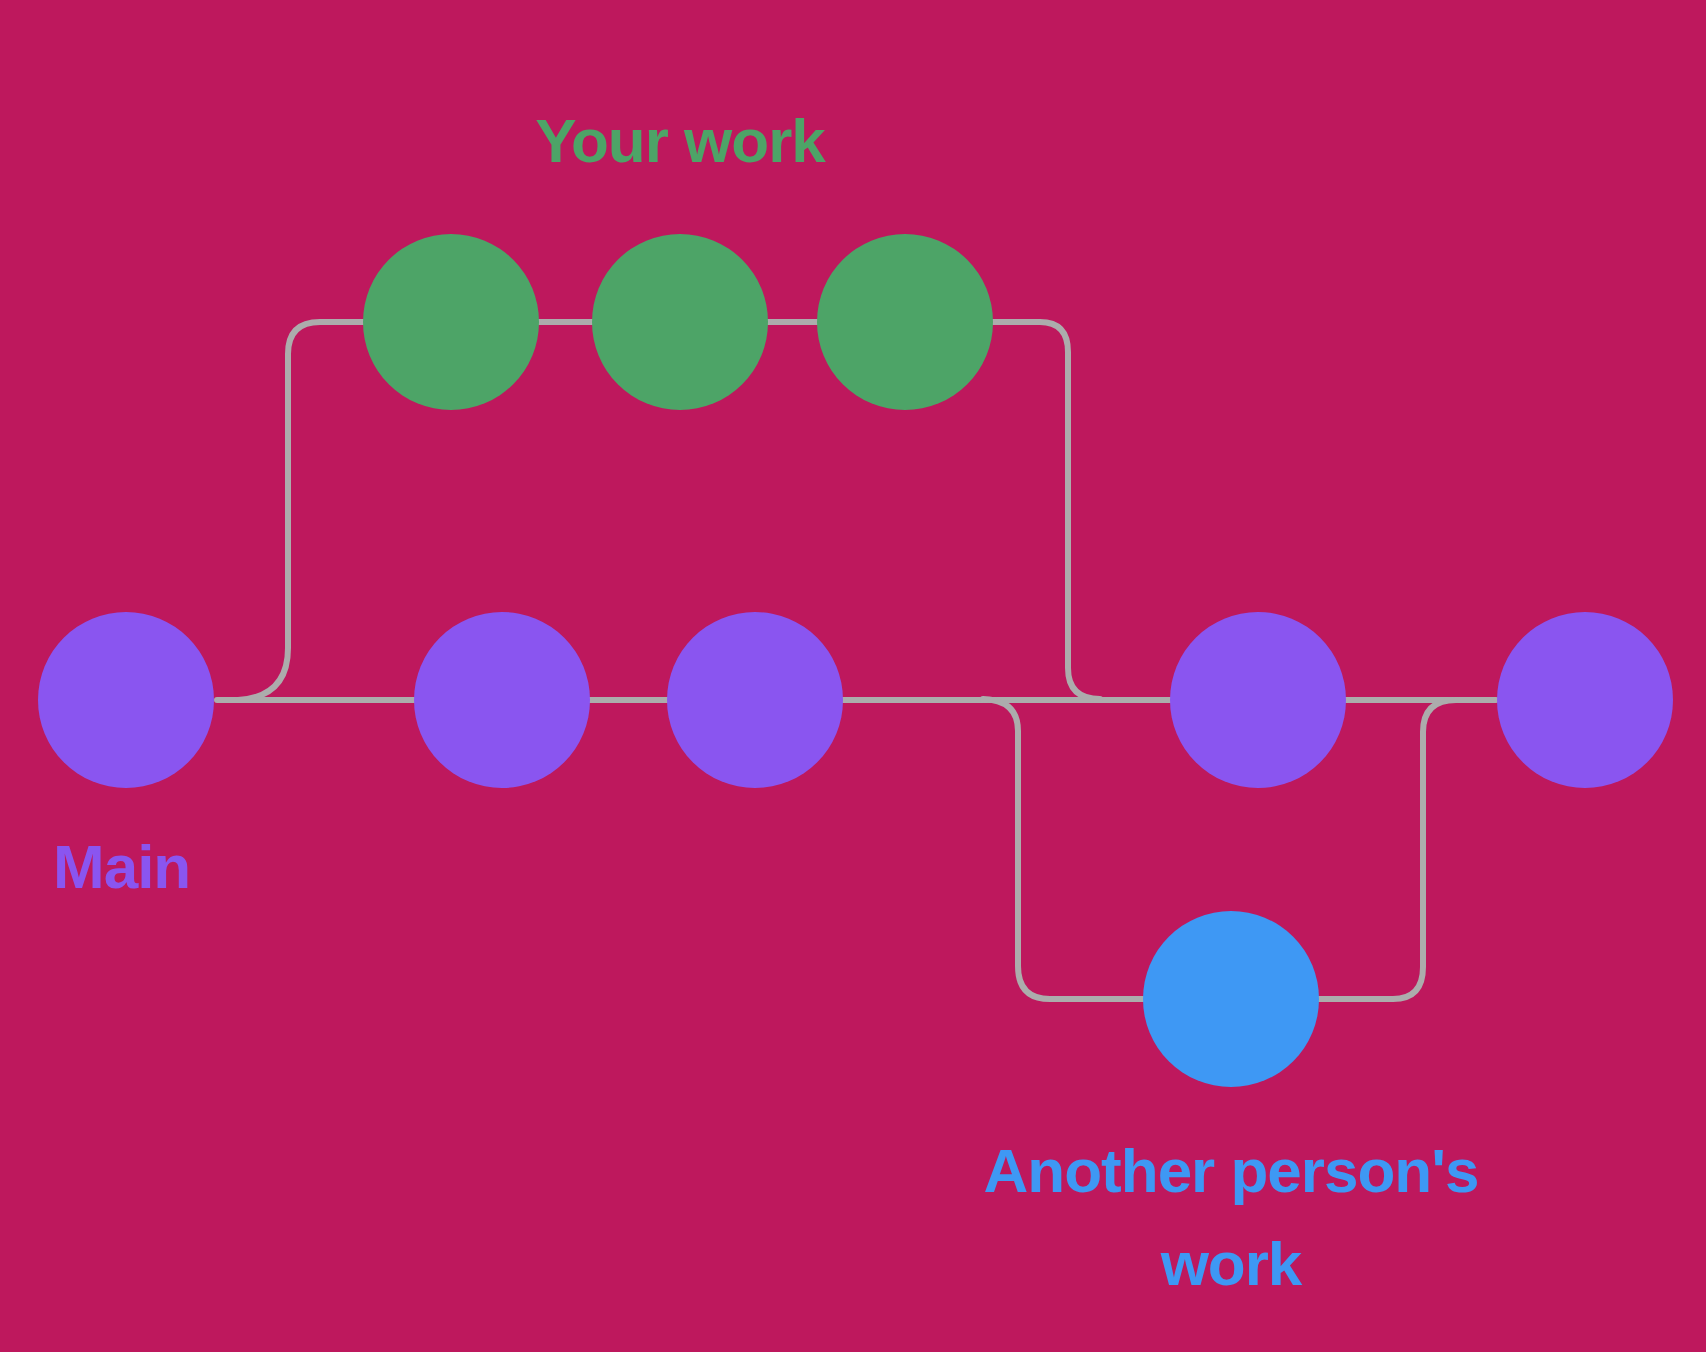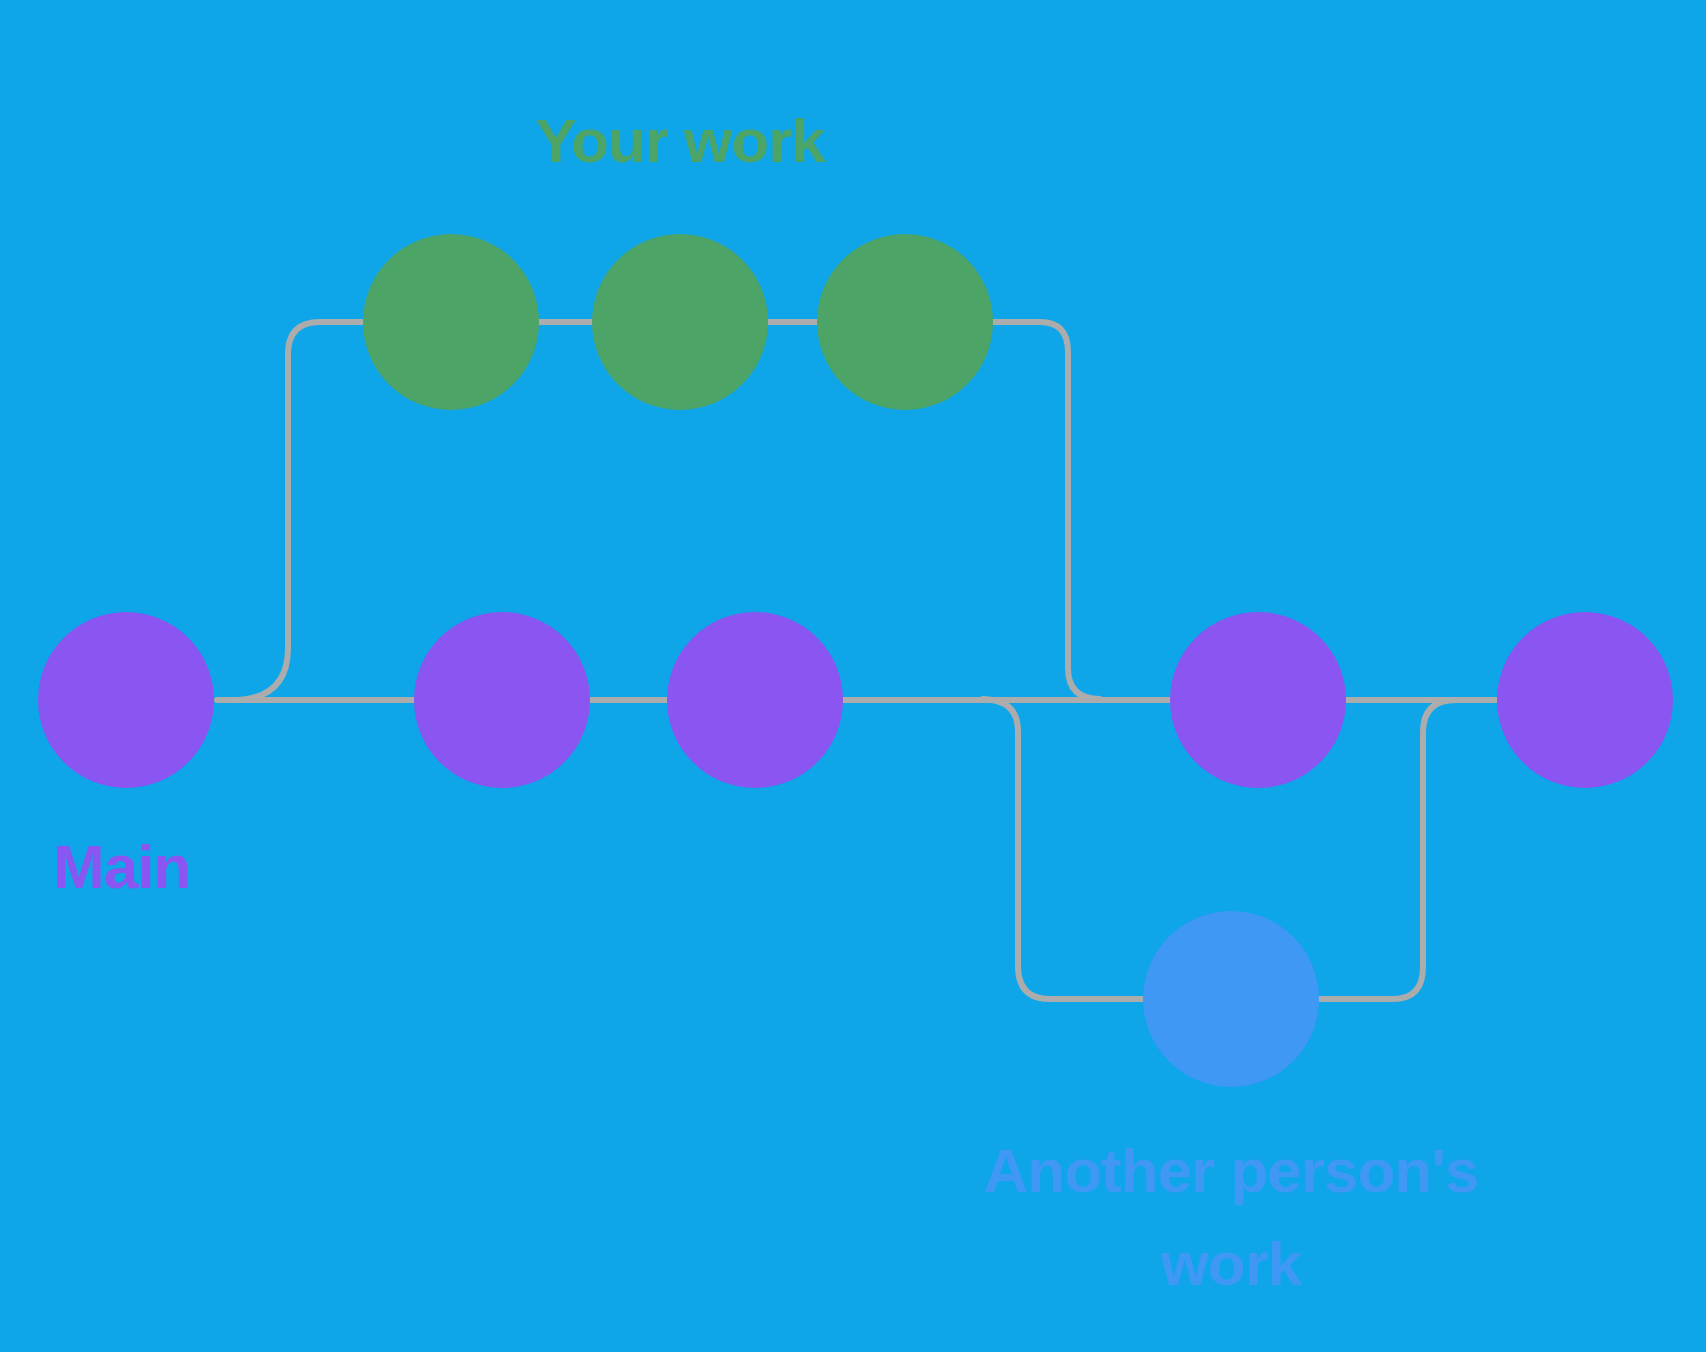--- a/index.html
+++ b/index.html
@@ -4,21 +4,21 @@
 <style>
   html, body {
     margin: 0;
     padding: 0;
     background: #ffffff;
   }
   .stage {
     width: 1706px;
     height: 1352px;
     position: relative;
-    background: #0ea5e9;
+    background: #be185d;
     overflow: hidden;
   }
   svg.diagram {
     display: block;
     width: 100%;
     height: 100%;
   }
   svg.diagram text {
     font-family: "Liberation Sans", "DejaVu Sans", sans-serif;
     font-weight: 700;

